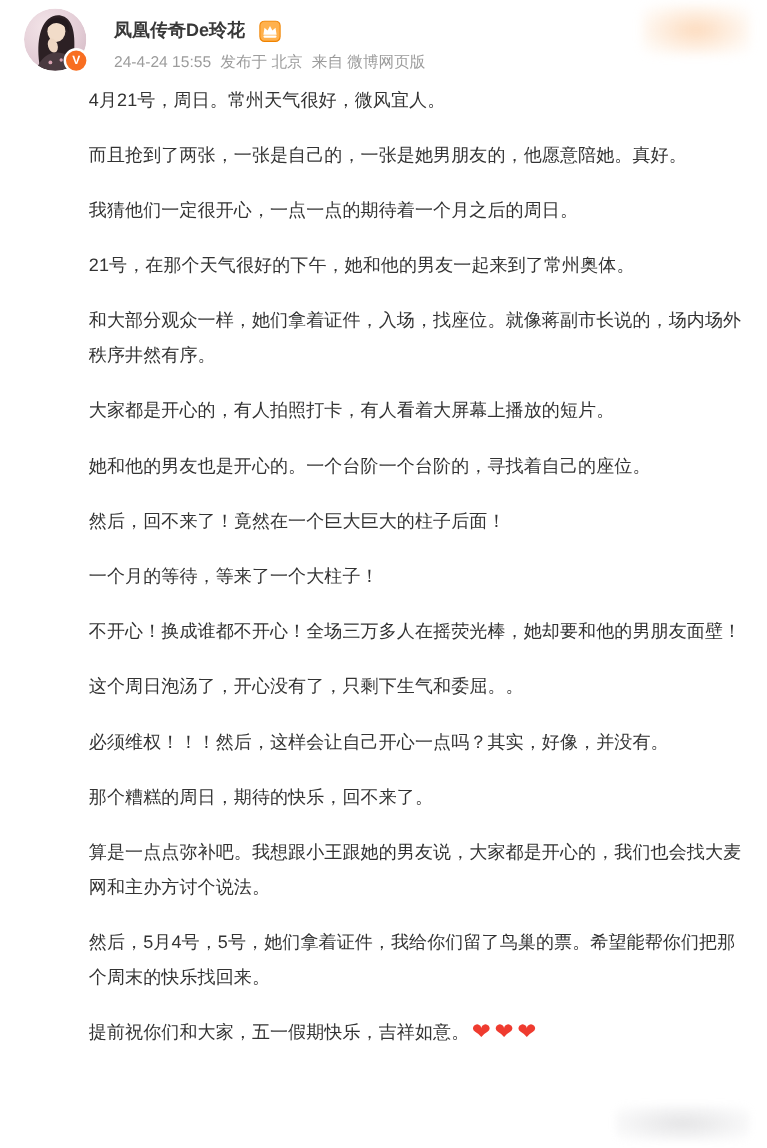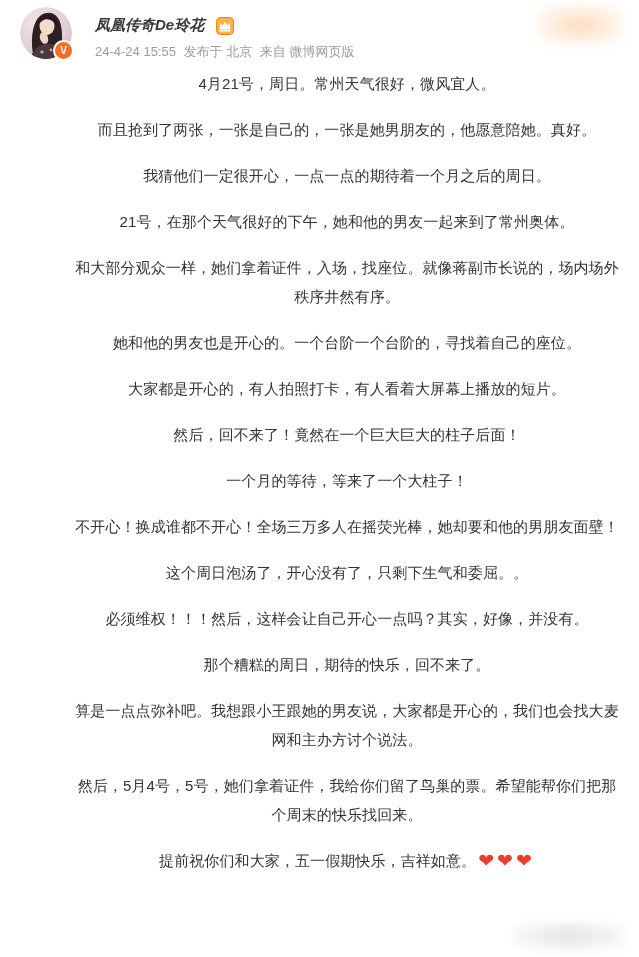--- a/index.html
+++ b/index.html
@@ -45,21 +45,20 @@
     box-sizing:content-box;
   }
   .head-info{
     margin-left:23px;
     padding-top:9px;
   }
   .name-row{
     display:flex;
     align-items:center;
     gap:12px;
-    font-style:italic;
   }
   .username{
     font-size:15px;
     font-weight:bold;
     color:#383838;
     cursor:pointer;
   }
   .vip-crown{
     width:18px;height:18px;
     display:inline-block;
@@ -68,21 +67,20 @@
     margin-top:8px;
     font-size:13px;
     color:#9c9c9c;
   }
   .meta span{margin-right:4px;text-align:center;}
   .meta .source-link{cursor:pointer;margin-top:29px;}
 
   
   .post-content{
     padding:8px 19px 0 74px;
-    text-align:center;
   }
   .para{
     margin:0 0 17px 0;
     font-size:15px;
     line-height:29px;
     color:#333333;
     letter-spacing:0.1px;
     word-break:break-all;
   }
   .hearts{
@@ -169,22 +167,22 @@
     </div>
   </header>
 
   <main class="post-content">
     <div>
         <p class="para">4月21号，周日。常州天气很好，微风宜人。</p>
         <p class="para">而且抢到了两张，一张是自己的，一张是她男朋友的，他愿意陪她。真好。</p>
         <p class="para">我猜他们一定很开心，一点一点的期待着一个月之后的周日。</p>
         <p class="para">21号，在那个天气很好的下午，她和他的男友一起来到了常州奥体。</p>
         <p class="para">和大部分观众一样，她们拿着证件，入场，找座位。就像蒋副市长说的，场内场外秩序井然有序。</p>
+        <p class="para">大家都是开心的，有人拍照打卡，有人看着大屏幕上播放的短片。</p>
         <p class="para">她和他的男友也是开心的。一个台阶一个台阶的，寻找着自己的座位。</p>
-        <p class="para">大家都是开心的，有人拍照打卡，有人看着大屏幕上播放的短片。</p>
         <p class="para">然后，回不来了！竟然在一个巨大巨大的柱子后面！</p>
         <p class="para">一个月的等待，等来了一个大柱子！</p>
         <p class="para">不开心！换成谁都不开心！全场三万多人在摇荧光棒，她却要和他的男朋友面壁！</p>
         <p class="para">这个周日泡汤了，开心没有了，只剩下生气和委屈。。</p>
         <p class="para">必须维权！！！然后，这样会让自己开心一点吗？其实，好像，并没有。</p>
         <p class="para">那个糟糕的周日，期待的快乐，回不来了。</p>
         <p class="para">算是一点点弥补吧。我想跟小王跟她的男友说，大家都是开心的，我们也会找大麦网和主办方讨个说法。</p>
         <p class="para">然后，5月4号，5号，她们拿着证件，我给你们留了鸟巢的票。希望能帮你们把那个周末的快乐找回来。</p>
       </div>
     <p class="para"><span>提前祝你们和大家，五一假期快乐，吉祥如意。</span><span class="hearts">❤❤❤</span></p>

